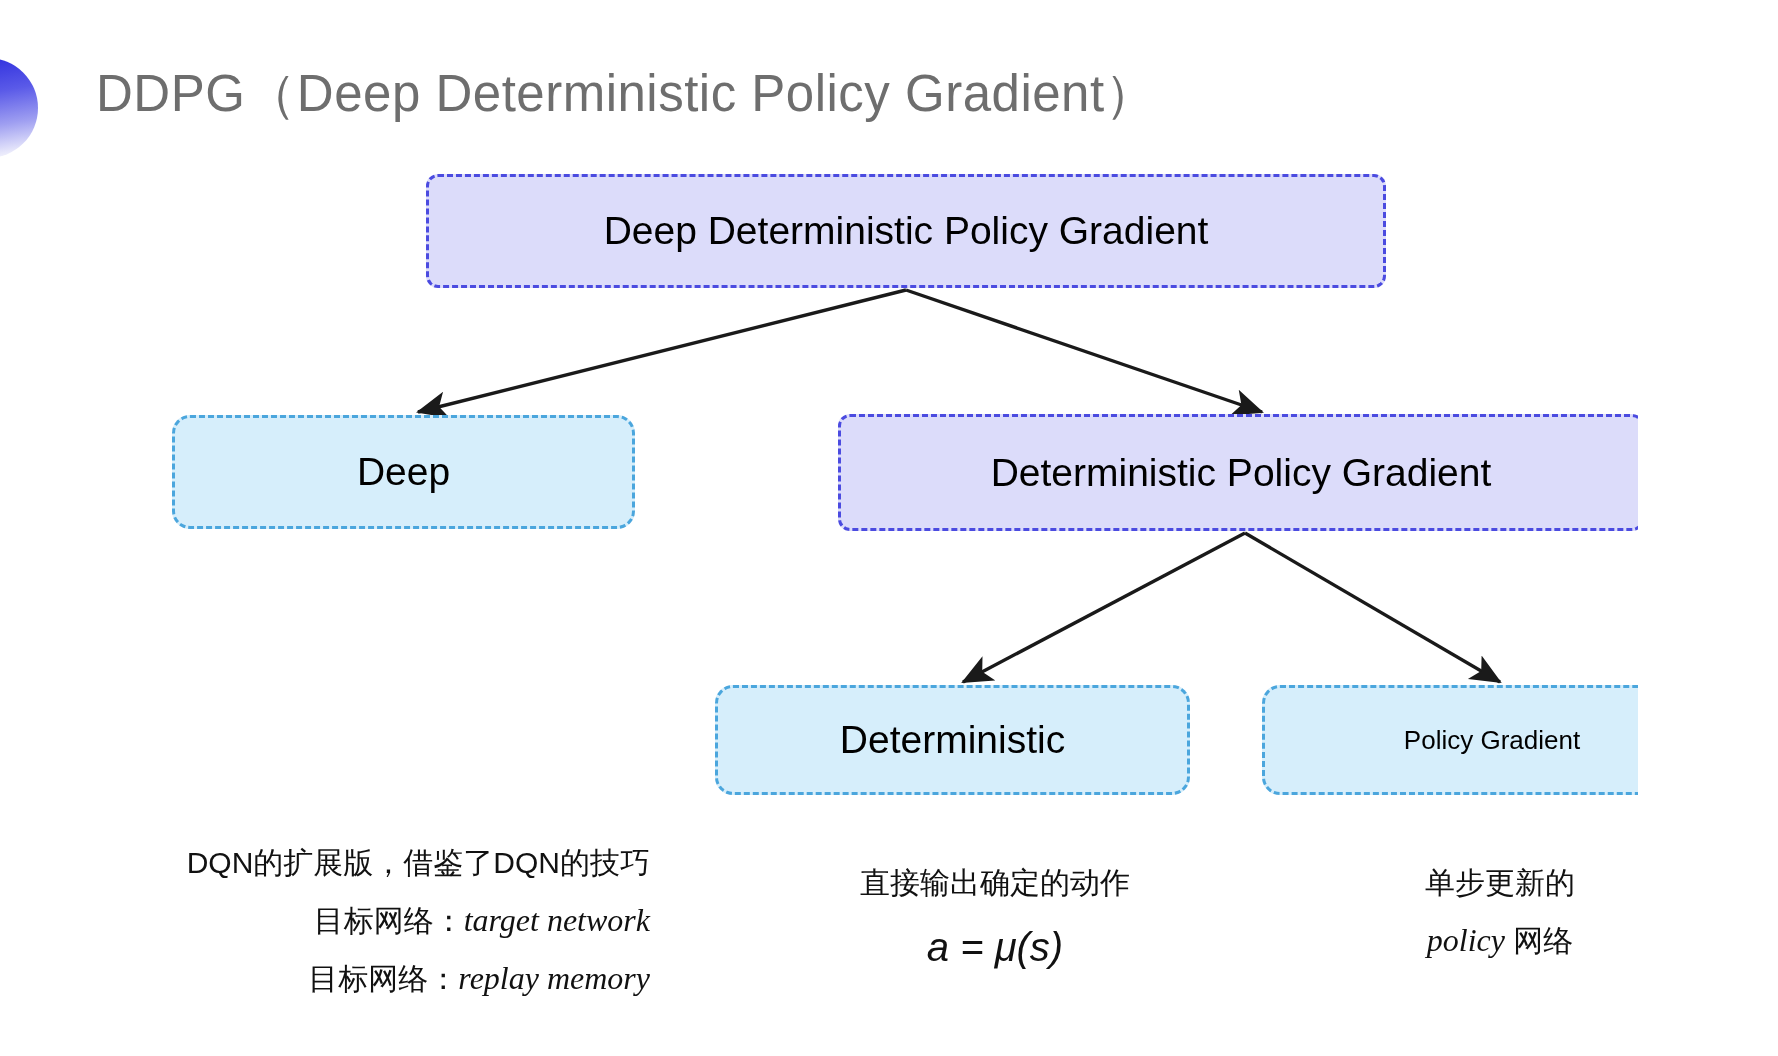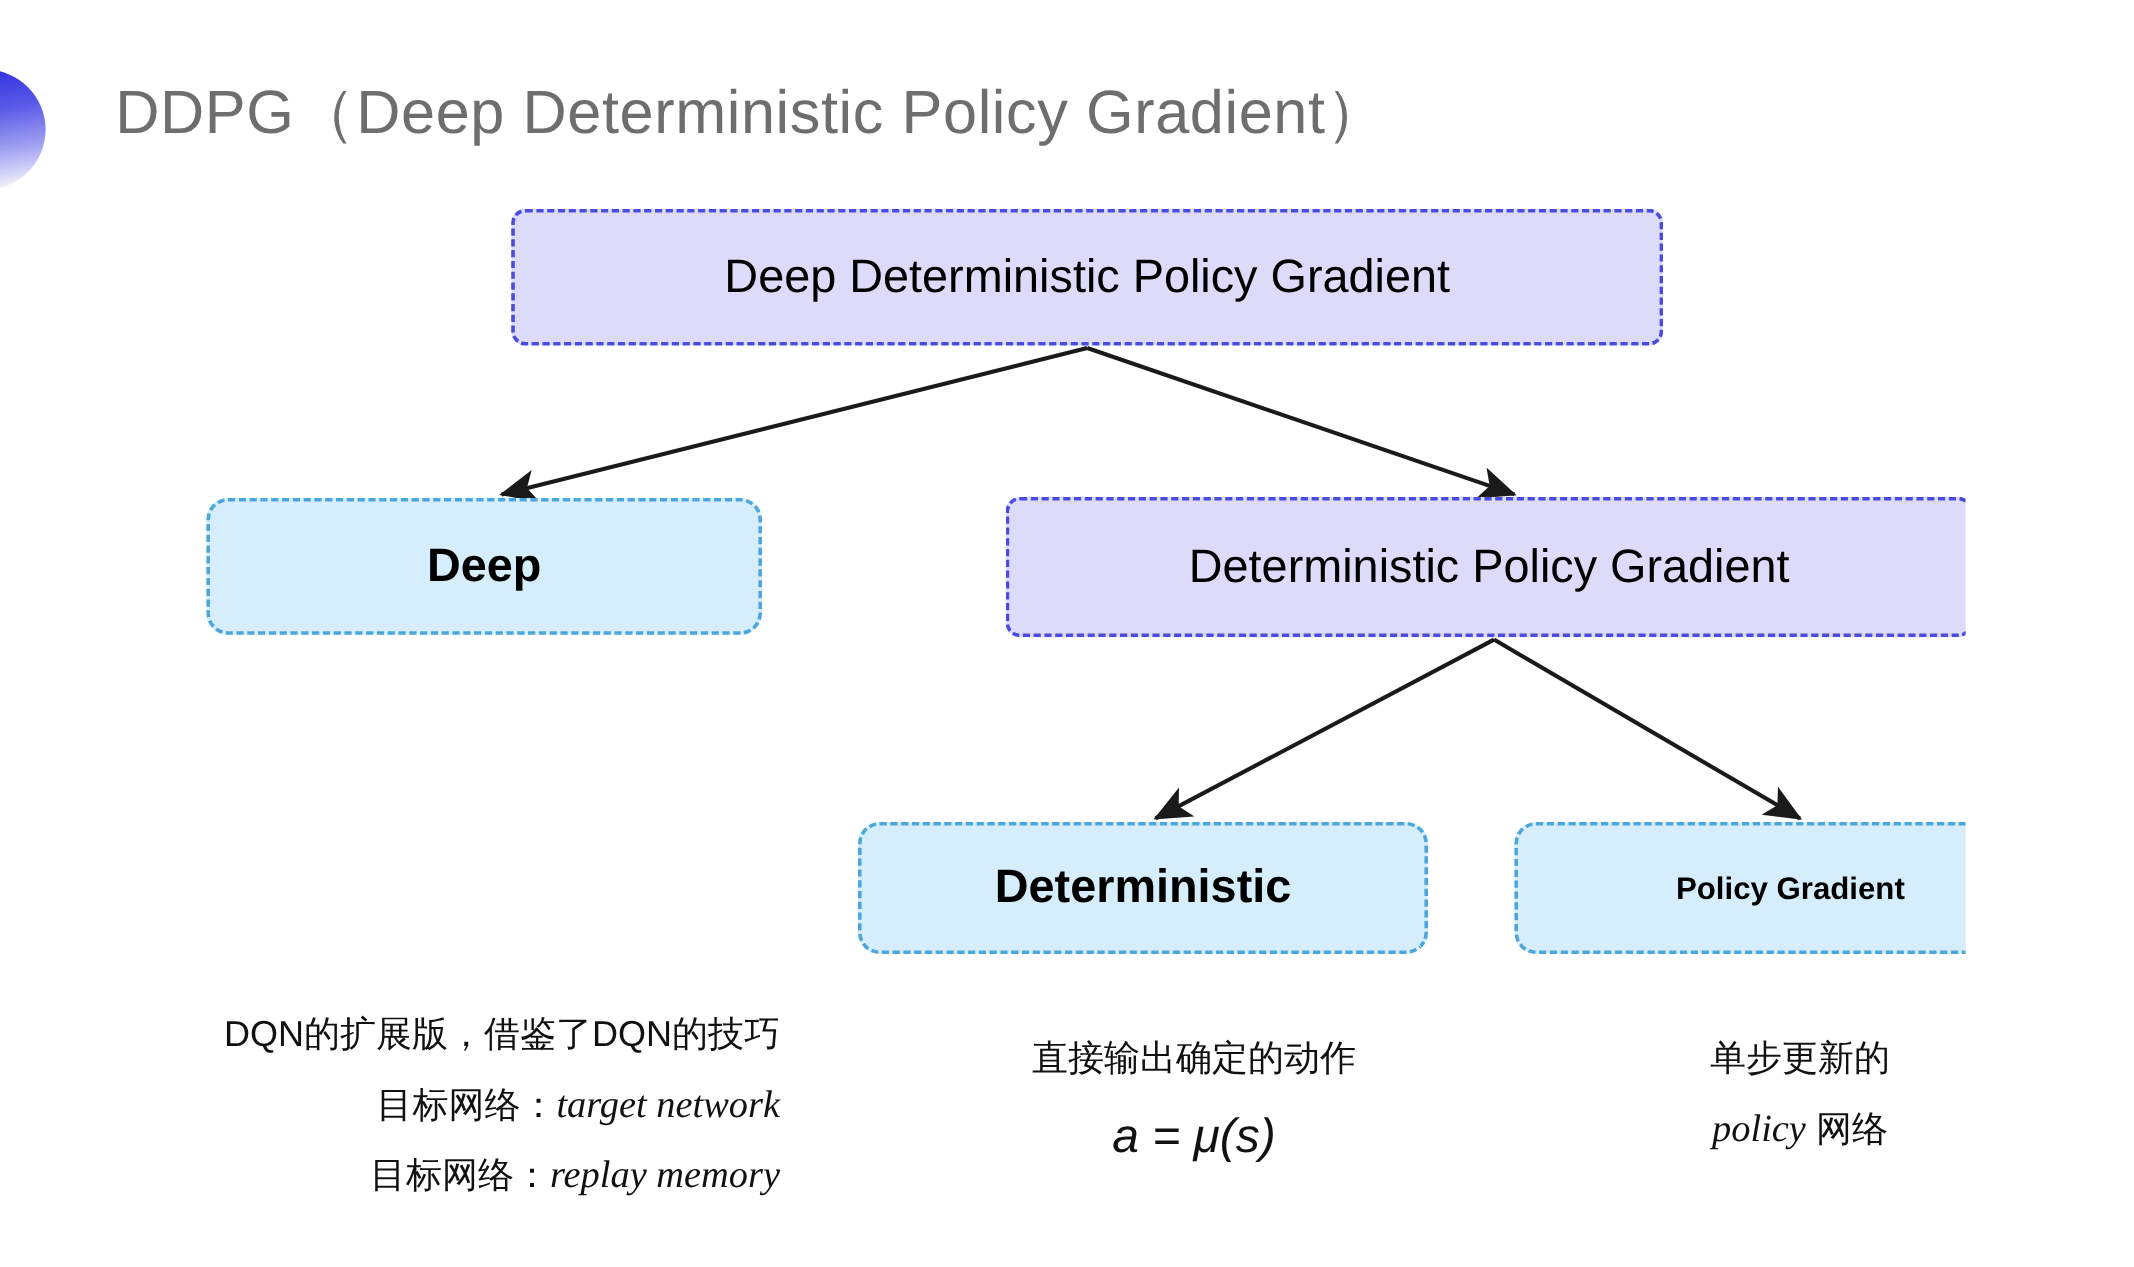--- a/index.html
+++ b/index.html
@@ -52,21 +52,20 @@
   }
   .node-purple {
     background: #dcdcfa;
     border-color: #4b4be0;
     border-radius: 12px;
   }
   .node-cyan {
     background: #d6eefb;
     border-color: #4ba6dd;
     border-radius: 18px;
-    font-weight: bold;
   }
   #node-root   { left: 426px;  top: 174px; width: 960px; height: 114px; font-size: 39px; }
   #node-deep   { left: 172px;  top: 415px; width: 463px; height: 114px; font-size: 39px; }
   #node-dpg    { left: 838px;  top: 414px; width: 806px; height: 117px; font-size: 39px; text-align: right; }
   #node-det    { left: 715px;  top: 685px; width: 475px; height: 110px; font-size: 39px; }
   #node-pg     { left: 1262px; top: 685px; width: 460px; height: 110px; font-size: 26px; }
 
   
   #arrows {
     position: absolute;

